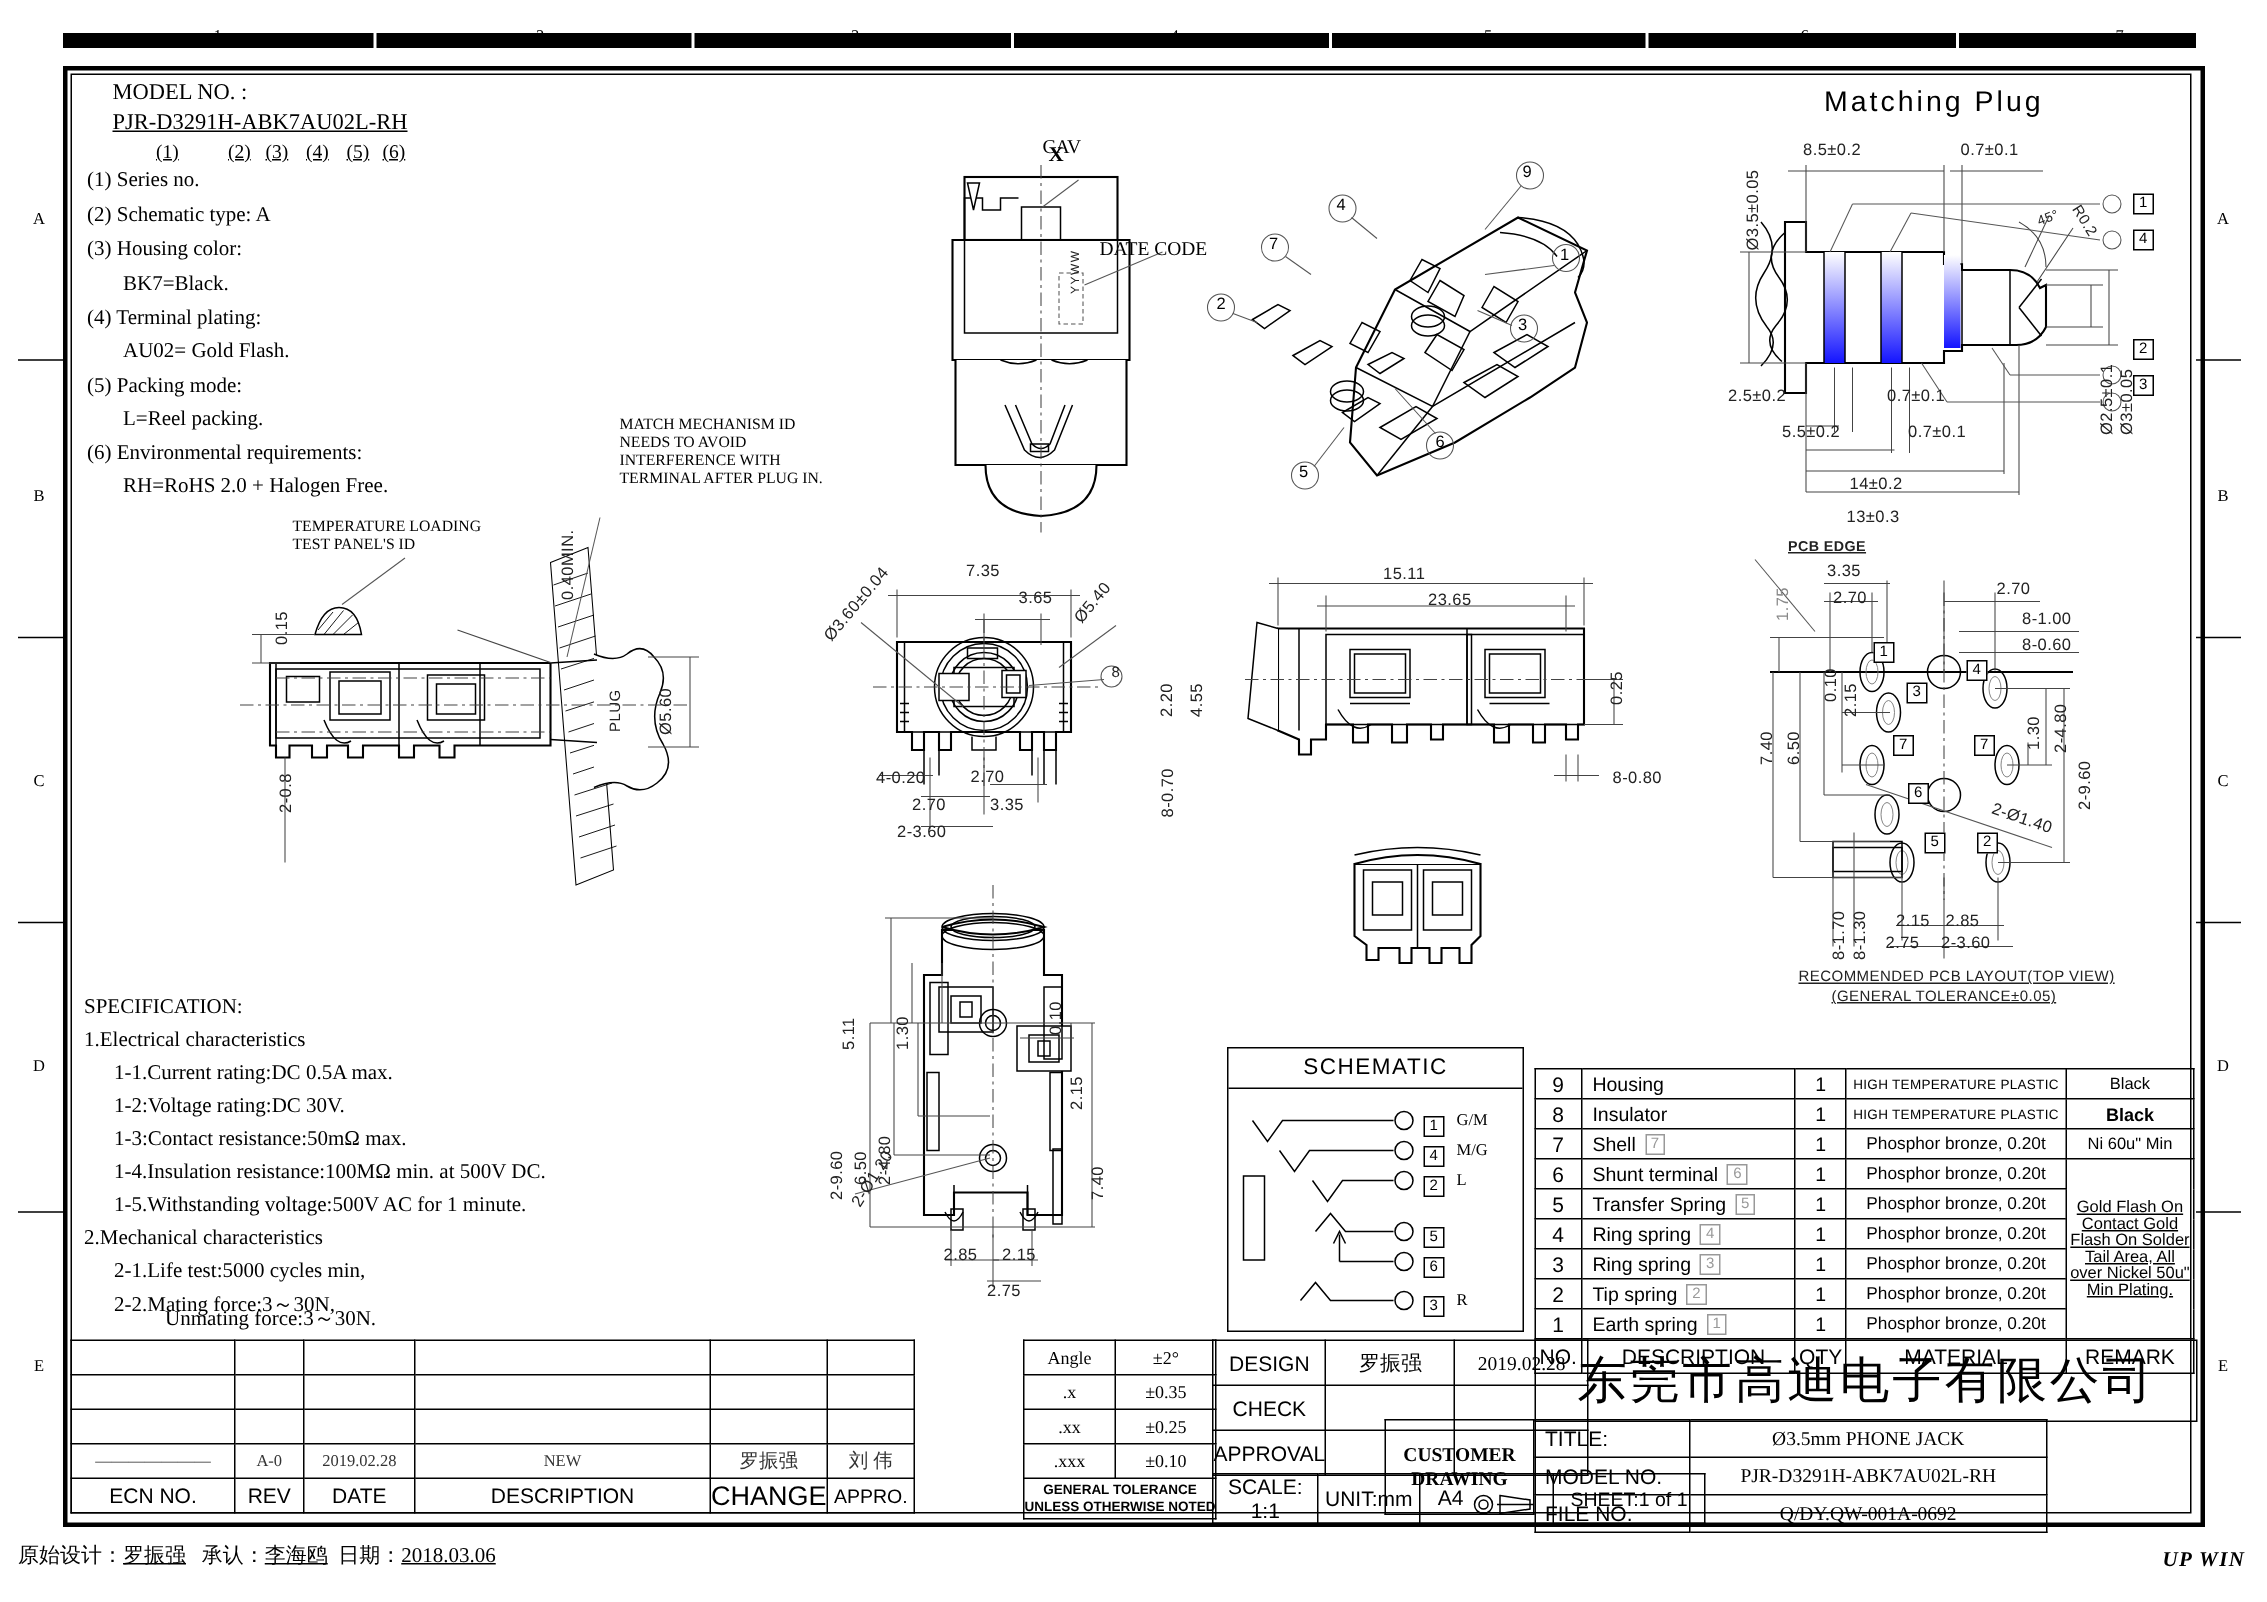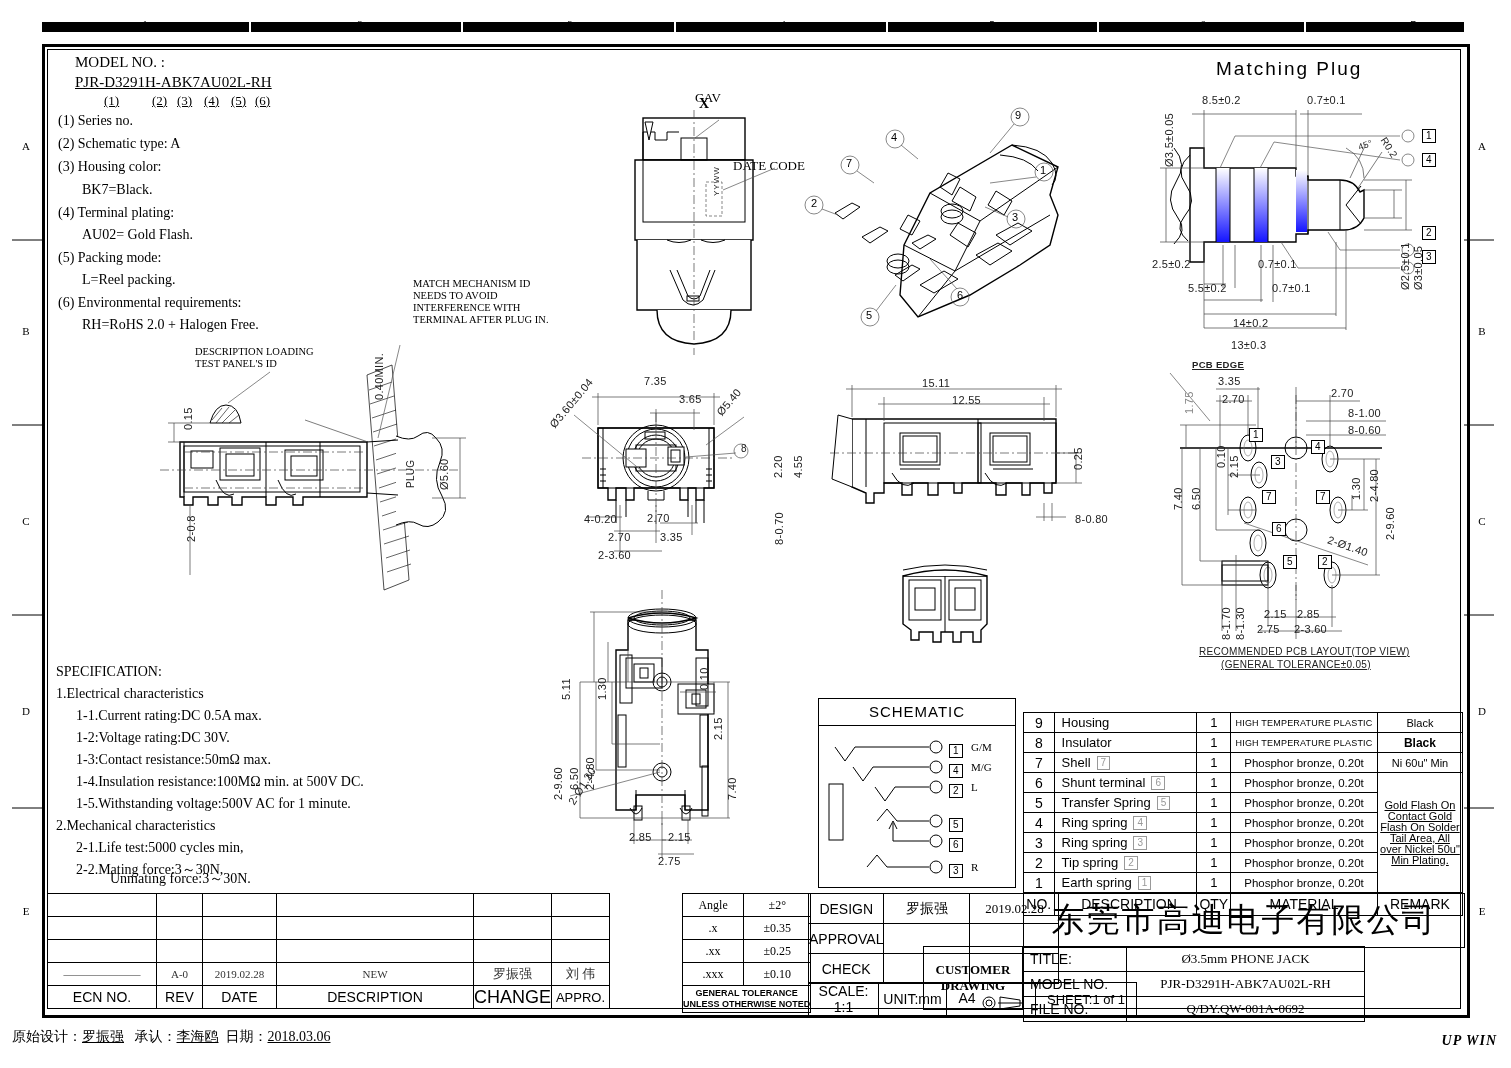--- a/index.html
+++ b/index.html
@@ -274,21 +274,21 @@
   <g class="dimline">
       <line x1="145" y1="130" x2="208" y2="152"></line>
     </g>
 
   <g class="thin">
     <line x1="110" y1="82" x2="68" y2="113"></line>
     <line x1="240" y1="55" x2="218" y2="148"></line>
   </g>
 </svg>
 
-<div class="note" style="left:195px;top:346px;">DESCRIPTION LOADING
+<div class="note" style="left:195px;top:346px;">TEMPERATURE LOADING
 TEST PANEL'S ID</div>
 <div class="note" style="left:413px;top:278px;">MATCH MECHANISM ID
 NEEDS TO AVOID
 INTERFERENCE WITH
 TERMINAL AFTER PLUG IN.</div>
 <div class="dim dimv" style="left:182px;top:430px;">0.15</div>
 <div class="dim dimv" style="left:373px;top:400px;">0.40MIN.</div>
 <div class="dim dimv" style="left:185px;top:542px;">2-0.8</div>
 <div class="dim dimv" style="left:438px;top:490px;">Ø5.60</div>
 <div class="dim dimv" style="left:405px;top:488px;font-size:10px;">PLUG</div>
@@ -597,21 +597,21 @@
     <line x1="226" y1="78" x2="252" y2="78"></line>
     <line x1="226" y1="108" x2="252" y2="108"></line>
     <line x1="246" y1="78" x2="246" y2="108"></line>
     <line x1="214" y1="128" x2="214" y2="146"></line>
     <line x1="222" y1="128" x2="222" y2="146"></line>
     <line x1="206" y1="142" x2="236" y2="142"></line>
   </g>
 </svg>
 
 <div class="dim" style="left:922px;top:377px;">15.11</div>
-<div class="dim" style="left:952px;top:394px;">12.55</div>
+<div class="dim" style="left:952px;top:394px;">23.65</div>
 <div class="dim dimv" style="left:1072px;top:470px;">0.25</div>
 <div class="dim" style="left:1075px;top:513px;">8-0.80</div>
 
 <svg width="250" height="290" style="left:530px;top:580px;">
   <g class="ln2" fill="#fff">
     <path d="M98,40 L98,70 L86,70 L86,230 L106,230 L106,215 L155,215 L155,230
              L178,230 L178,70 L166,70 L166,40 Z"></path>
     <path d="M98,38 q34,-10 68,0 q-34,10 -68,0" fill="#fff"></path>
   </g>
   <g class="ln" fill="none">
@@ -1000,26 +1000,26 @@
   </table>
 
 <table id="des">
     <tbody>
   <tr>
     <td class="l">DESIGN</td>
     <td class="m" style="font-family:'Liberation Serif',serif;font-size:14px;">罗振强</td>
     <td class="r">2019.02.28</td>
   </tr>
   <tr>
-    <td class="l">APPROVAL</td>
+    <td class="l">CHECK</td>
     <td class="m"></td>
     <td class="r"></td>
   </tr>
   <tr>
-    <td class="l">CHECK</td>
+    <td class="l">APPROVAL</td>
     <td class="m"></td>
     <td class="r"></td>
   </tr>
 </tbody>
   </table>
 
 <table id="botstrip" style="left:808px;top:982px;">
     <tbody>
   <tr>
     <td style="width:69px">SCALE: 1:1</td>

